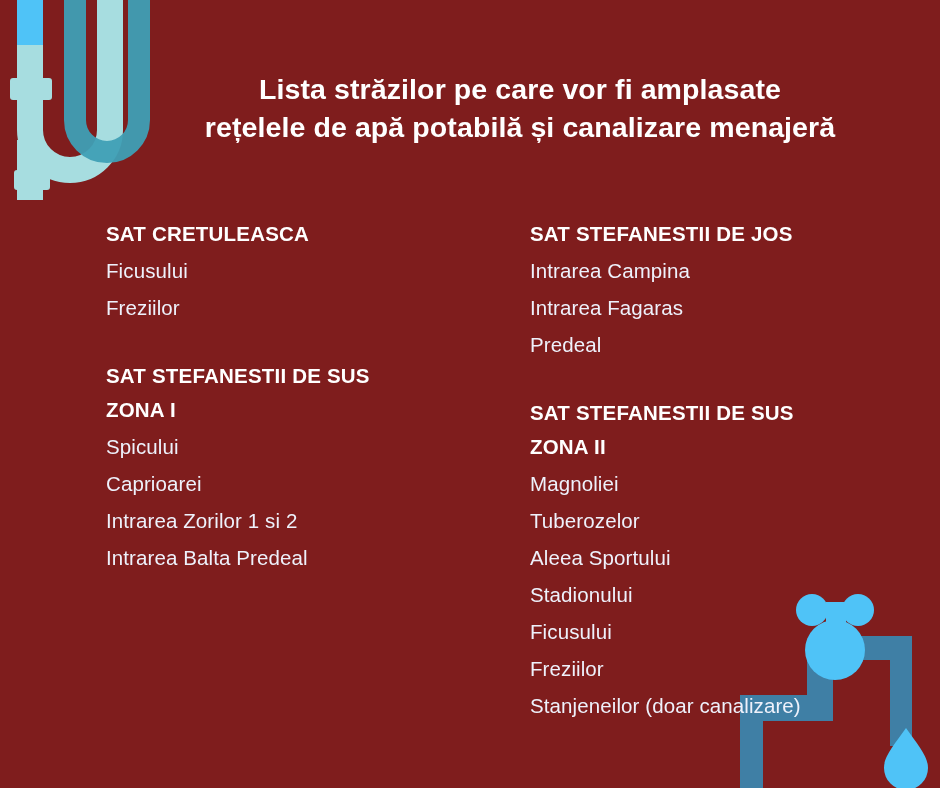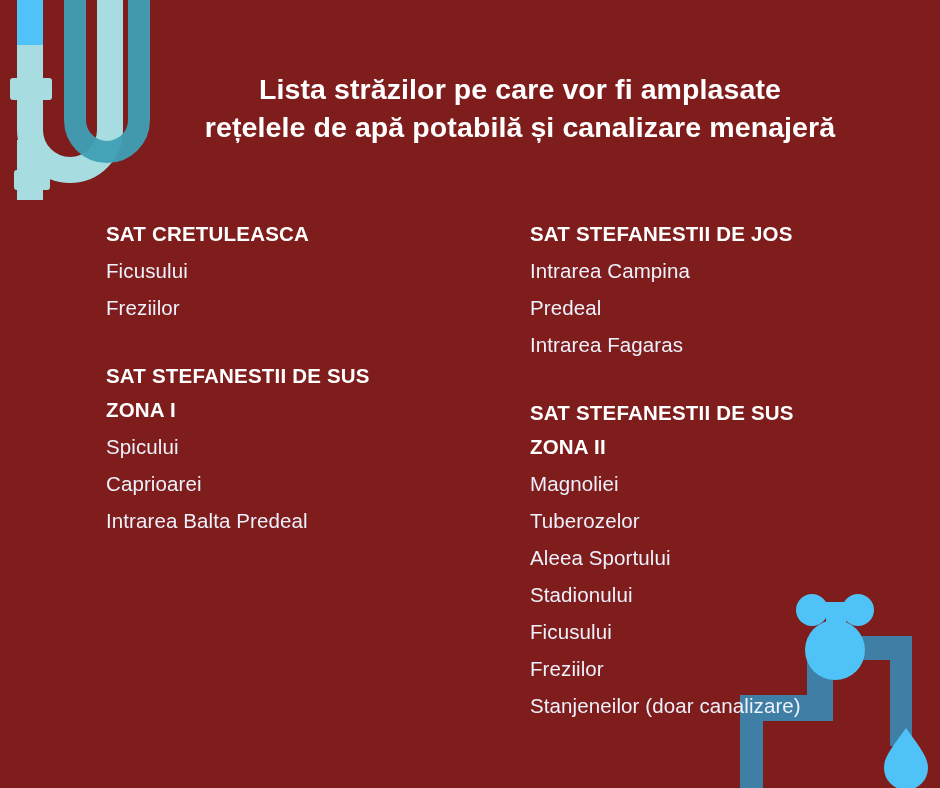--- a/index.html
+++ b/index.html
@@ -133,32 +133,33 @@
         <div class="group-title">SAT CRETULEASCA</div>
         <div class="street">Ficusului</div>
         <div class="street">Freziilor</div>
       </div>
 
       <div class="group">
         <div class="group-title">SAT STEFANESTII DE SUS</div>
         <div class="group-title">ZONA I</div>
         <div class="street">Spicului</div>
         <div class="street">Caprioarei</div>
+        <div class="street">Intrarea Zorilor 1 si 2</div>
         <div class="street">Intrarea Balta Predeal</div>
       </div>
 
     </div>
 
     <div class="col right">
 
       <div class="group">
         <div class="group-title">SAT STEFANESTII DE JOS</div>
         <div class="street">Intrarea Campina</div>
+        <div class="street">Intrarea Fagaras</div>
         <div class="street">Predeal</div>
-        <div class="street">Intrarea Fagaras</div>
       </div>
 
       <div class="group">
         <div class="group-title">SAT STEFANESTII DE SUS</div>
         <div class="group-title">ZONA II</div>
         <div class="street">Magnoliei</div>
         <div class="street">Tuberozelor</div>
         <div class="street">Aleea Sportului</div>
         <div class="street">Stadionului</div>
         <div class="street">Ficusului</div>

